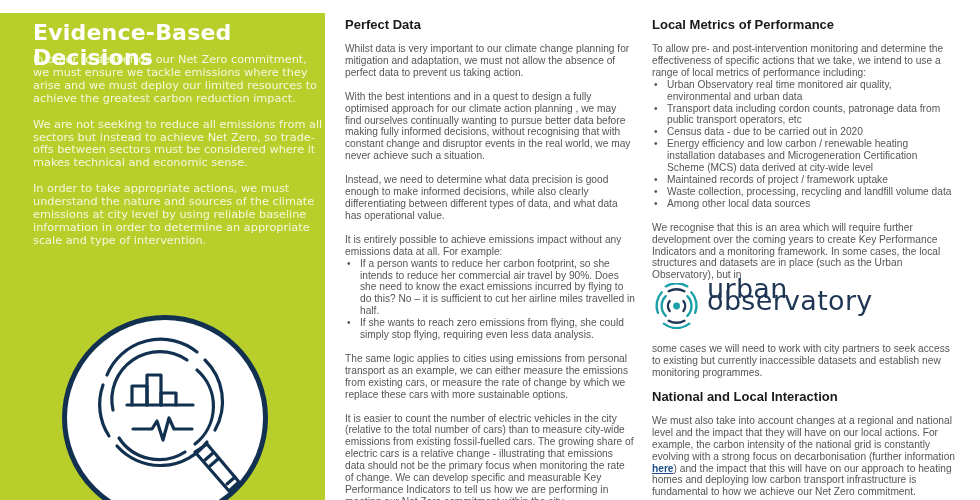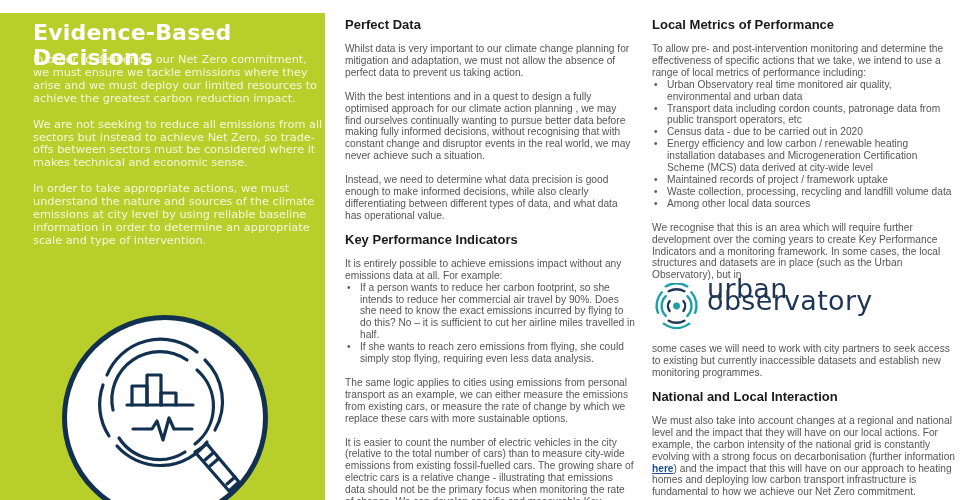--- a/index.html
+++ b/index.html
@@ -90,21 +90,20 @@
     </svg>
   </div>
 </div>
 
 <div class="col mid">
   <h3>Perfect Data</h3>
   <p>Whilst data is very important to our climate change planning for mitigation and adaptation, we must not allow the absence of perfect data to prevent us taking action.</p>
   <p>With the best intentions and in a quest to design a fully optimised approach for our climate action planning , we may find ourselves continually wanting to pursue better data before making fully informed decisions, without recognising that with constant change and disruptor events in the real world, we may never achieve such a situation.</p>
   <p>Instead, we need to determine what data precision is good enough to make informed decisions, while also clearly differentiating between different types of data, and what data has operational value.</p>
 
-  <h3>Key Performance Indicators</h3>
   <p style="margin-bottom:0">It is entirely possible to achieve emissions impact without any emissions data at all. For example:</p>
   <ul>
     <li>If a person wants to reduce her carbon footprint, so she intends to reduce her commercial air travel by 90%. Does she need to know the exact emissions incurred by flying to do this? No – it is sufficient to cut her airline miles travelled in half.</li>
     <li>If she wants to reach zero emissions from flying, she could simply stop flying, requiring even less data analysis.</li>
   </ul>
   <p>The same logic applies to cities using emissions from personal transport as an example, we can either measure the emissions from existing cars, or measure the rate of change by which we replace these cars with more sustainable options.</p>
   <p>It is easier to count the number of electric vehicles in the city (relative to the total number of cars) than to measure city-wide emissions from existing fossil-fuelled cars. The growing share of electric cars is a relative change - illustrating that emissions data should not be the primary focus when monitoring the rate of change.  We can develop specific and measurable Key Performance Indicators to tell us how we are performing in meeting our Net Zero commitment within the city.</p>
 </div>
 
 <div class="col right">

